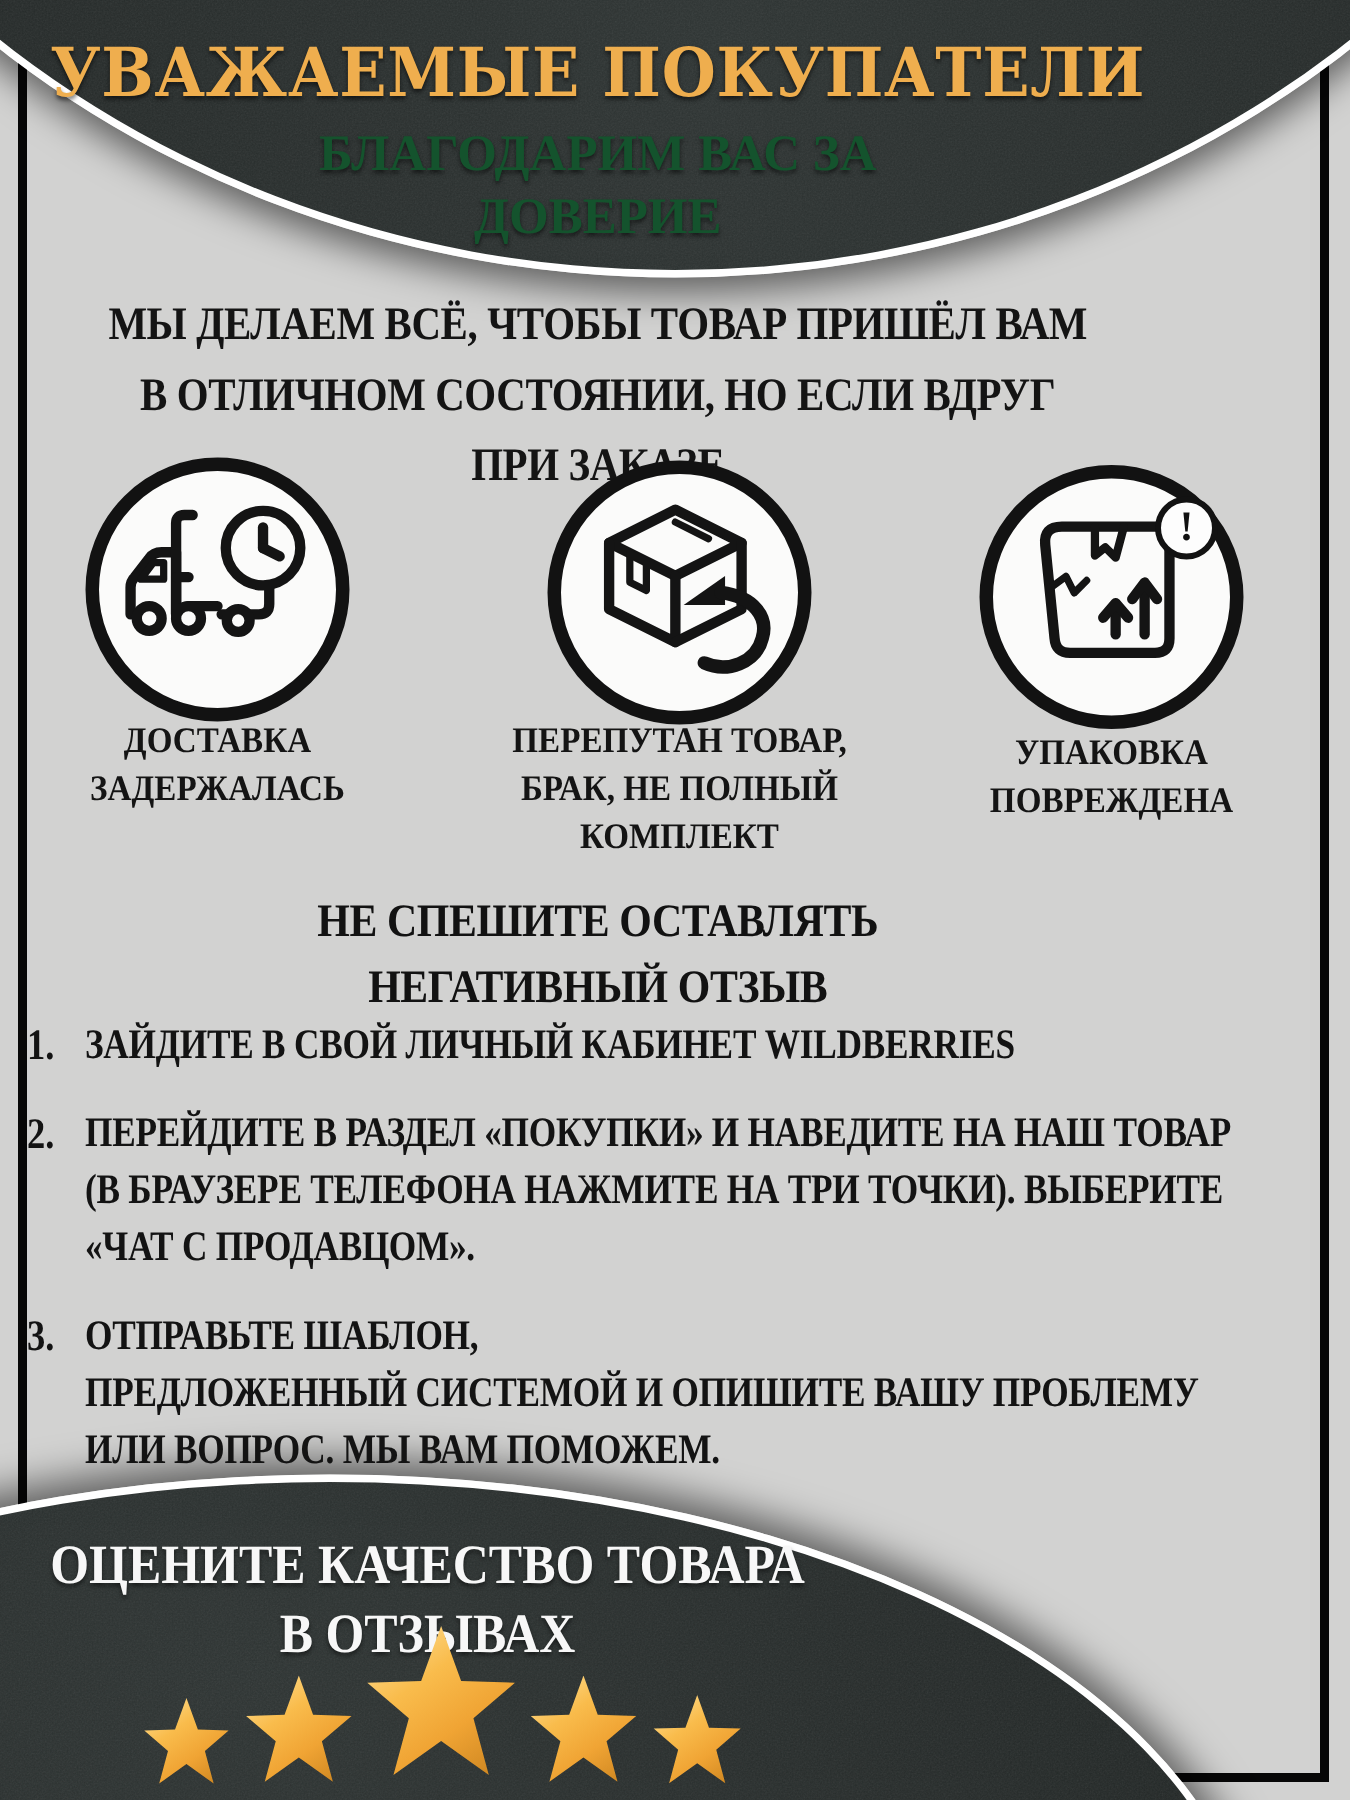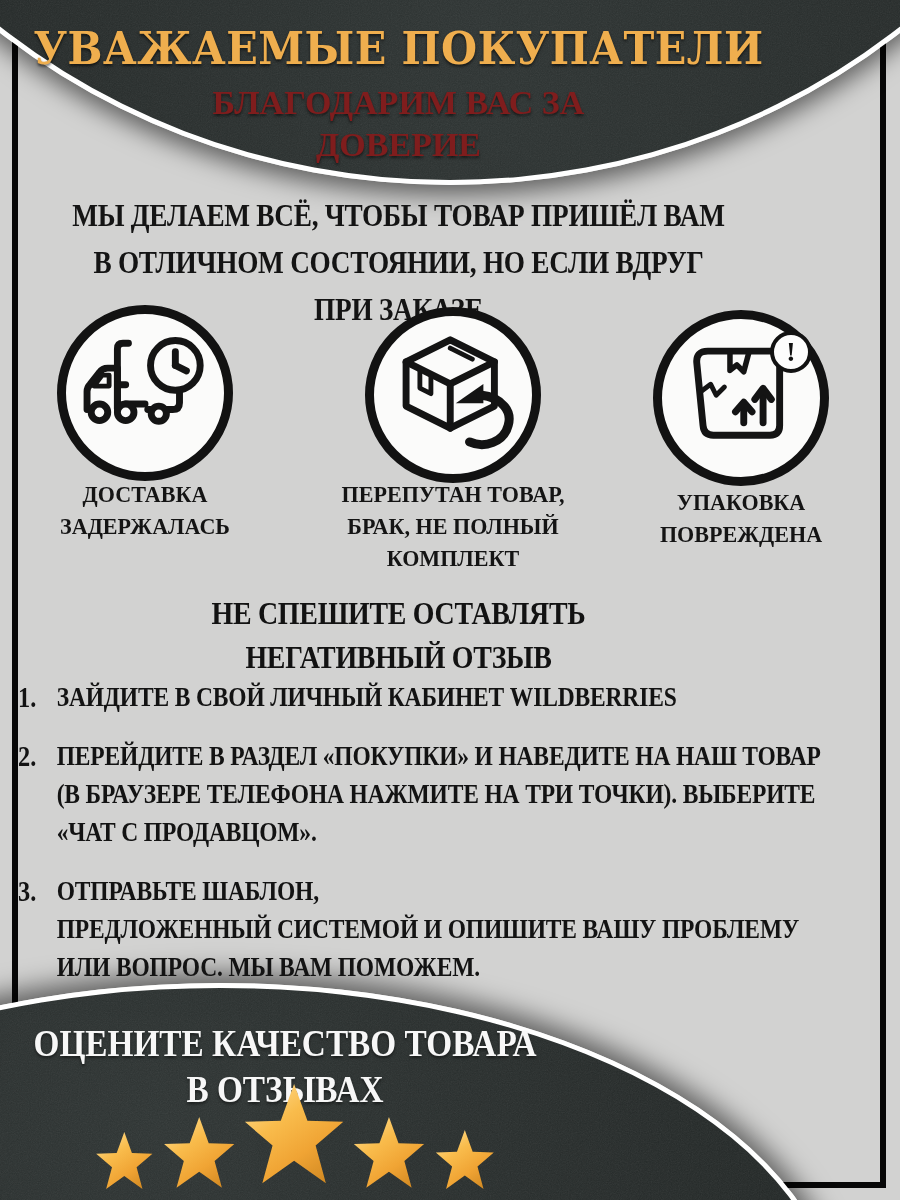--- a/index.html
+++ b/index.html
@@ -36,21 +36,21 @@
 
   .title{
     position:absolute; left:0; right:0; top:22px; text-align:center;
     font-family:"DejaVu Serif","Liberation Serif",serif;
     font-weight:bold; font-size:45px; color:#efae4e; letter-spacing:.5px;
     transform:scaleX(.92); transform-origin:50% 0;
     text-shadow:0 2px 3px rgba(0,0,0,.6);
   }
   .subtitle{
     position:absolute; left:0; right:0; top:82px; text-align:center;
-    font-weight:bold; font-size:34px; line-height:42px; color:#7f1d1d;
+    font-weight:bold; font-size:34px; line-height:42px; color:#14532d;
     white-space:pre-line; text-shadow:0 2px 3px rgba(0,0,0,.55);
   }
   .intro{
     position:absolute; left:0; right:0; top:192px; text-align:center;
     font-weight:bold; font-size:31px; line-height:47px; color:#141414;
     white-space:pre-line; transform:scaleX(.88); transform-origin:50% 0;
     letter-spacing:-.3px;
   }
   .icon-circle{
     position:absolute; width:176px; height:176px; box-sizing:border-box;

